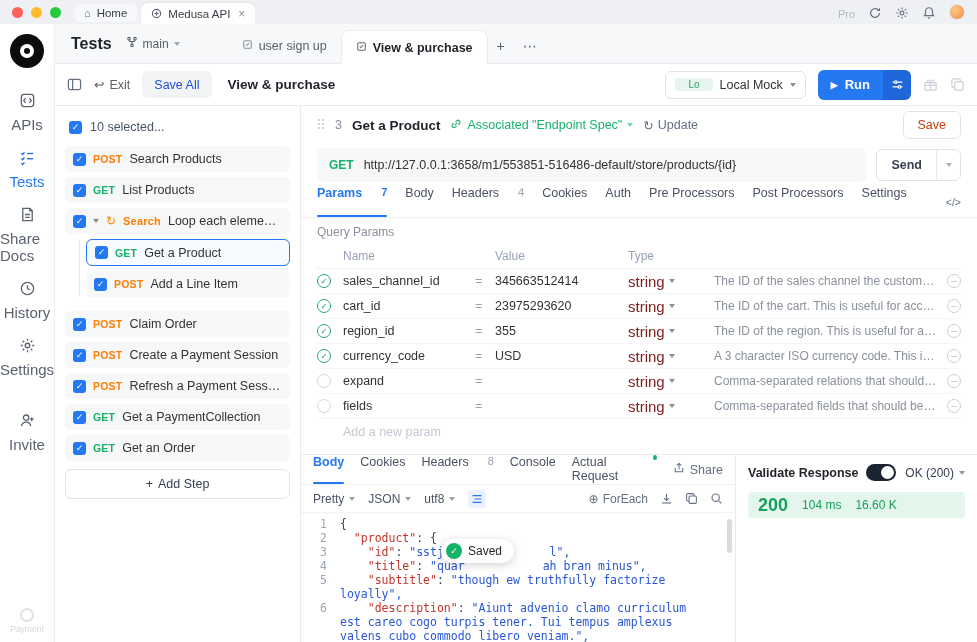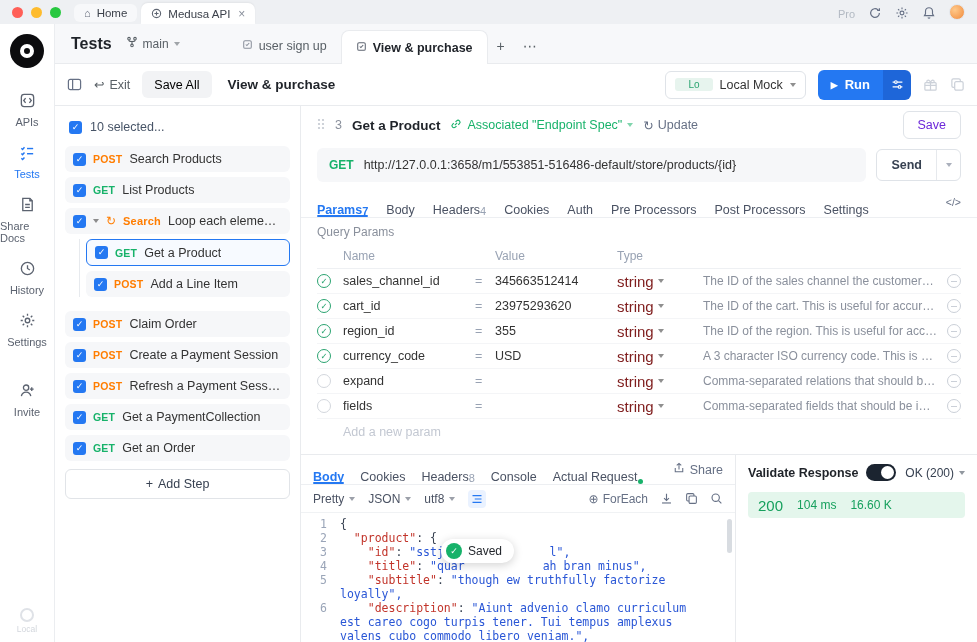--- a/index.html
+++ b/index.html
@@ -22,21 +22,21 @@
   .pro { color:#b3bac3; font-size:11px; }
   .tb-right svg { display:block; }
   .avatar { width:16px; height:16px; border-radius:50%; background:radial-gradient(circle at 35% 35%, #ffc98a, #f08a3c); border:1px solid #e4e7ec; }
 
   
   .body-row { display:flex; height:618px; }
   .rail { width:55px; border-right:1px solid #ebedf0; background:#fff; display:flex; flex-direction:column; align-items:center; padding-top:10px; position:relative; }
   .logo { width:34px; height:34px; border-radius:50%; background:#0c0c0e; display:flex; align-items:center; justify-content:center; margin-bottom:16px; }
   .logo-inner { width:14px; height:14px; border-radius:50%; border:4px solid #fff; }
   .rail-item { width:100%; display:flex; flex-direction:column; align-items:center; gap:4px; padding:8px 0; color:#5c6370; cursor:pointer; }
-  .rail-item .rlabel { font-size:11px; }
+  .rail-item .rlabel { font-size:15px; }
   .rail-item.active { color:#2478f2; }
   .rail-item.invite { margin-top:18px; }
   .rail-foot { position:absolute; bottom:8px; display:flex; flex-direction:column; align-items:center; gap:2px; color:#d3d7dd; font-size:8.5px; }
   .rail-foot .bird { width:14px; height:14px; border-radius:50%; border:2px solid #dfe2e7; }
 
   .content { flex:1; display:flex; flex-direction:column; min-width:0; }
 
   
   .hdr { height:40px; background:#f7f8fa; border-bottom:1px solid #e9ebee; display:flex; align-items:flex-end; padding-left:16px; }
   .hdr-left { display:flex; align-items:center; height:100%; gap:14px; }
@@ -44,21 +44,21 @@
   .branch { display:flex; align-items:center; gap:5px; color:#596066; font-size:12px; cursor:pointer; }
   .tabstrip { display:flex; align-items:flex-end; margin-left:48px; height:100%; }
   .wtab { height:34px; display:flex; align-items:center; gap:6px; padding:0 14px; font-size:12.5px; color:#596066; cursor:pointer; }
   .wtab.active { background:#fff; border:1px solid #e9ebee; border-bottom:none; border-radius:8px 8px 0 0; position:relative; top:1px; color:#1f2329; font-weight:bold; }
   .strip-btn { height:34px; display:flex; align-items:center; padding:0 9px; color:#596066; font-size:14px; cursor:pointer; }
 
   
   .toolbar { height:42px; background:#fff; border-bottom:1px solid #e9ebee; display:flex; align-items:center; padding:0 12px; gap:12px; }
   .icon-btn { color:#667085; display:flex; align-items:center; cursor:pointer; }
   .exit { display:flex; align-items:center; gap:5px; color:#596066; cursor:pointer; }
-  .btn-disabled { background:#f2f3f5; color:#000000; border-radius:6px; height:27px; display:flex; align-items:center; padding:0 12px; }
+  .btn-disabled { background:#f2f3f5; color:#1d4ed8; border-radius:6px; height:27px; display:flex; align-items:center; padding:0 12px; }
   .tb-title { font-size:13.5px; font-weight:bold; color:#1f2329; margin-left:4px; }
   .spacer { flex:1; }
   .env-sel { height:28px; border:1px solid #dfe3e8; border-radius:6px; background:#fff; display:flex; align-items:center; gap:7px; padding:0 9px; cursor:pointer; }
   .env-badge { background:#e7f4ee; color:#2ba471; font-size:10px; border-radius:3px; padding:1px 13px; }
   .run { display:flex; height:30px; border-radius:6px; overflow:hidden; cursor:pointer; }
   .run-main { background:#2478f2; color:#fff; display:flex; align-items:center; gap:7px; padding:0 13px; font-weight:bold; font-size:13px; }
   .run-main .play { font-size:9px; }
   .run-aux { background:#1e66d9; width:28px; display:flex; align-items:center; justify-content:center; }
   .faded { color:#ccd1d9; }
 
@@ -81,43 +81,43 @@
   .add-step { margin-top:8px; height:30px; border:1px solid #e1e4e8; border-radius:6px; background:#fff; display:flex; align-items:center; justify-content:center; gap:5px; color:#374151; cursor:pointer; }
 
   
   .main { flex:1; display:flex; flex-direction:column; min-width:0; }
   .req-head { height:38px; display:flex; align-items:center; gap:10px; padding:0 16px; }
   .dots { color:#c3c8d0; }
   .req-idx { color:#8a909c; }
   .req-name { font-size:13.5px; font-weight:bold; color:#1f2329; }
   .assoc { display:flex; align-items:center; gap:5px; color:#17b26a; cursor:pointer; }
   .update { display:flex; align-items:center; gap:4px; color:#667085; cursor:pointer; }
-  .btn-plain { height:28px; border:1px solid #dfe3e8; border-radius:6px; background:#fff; display:flex; align-items:center; padding:0 14px; color:#6d28d9; cursor:pointer; }
+  .btn-plain { height:28px; border:1px solid #dfe3e8; border-radius:6px; background:#fff; display:flex; align-items:center; padding:0 14px; color:#c2410c; cursor:pointer; }
   .url-row { height:42px; display:flex; align-items:center; gap:10px; padding:0 16px; }
   .url-bar { flex:1; height:34px; background:#f6f7f9; border-radius:6px; display:flex; align-items:center; gap:10px; padding:0 12px; min-width:0; }
   .url-get { color:#17b26a; font-weight:bold; font-size:12px; flex:none; }
   .url-text { color:#333; font-size:12.5px; white-space:nowrap; overflow:hidden; text-overflow:ellipsis; }
   .send { height:32px; background:#fff; border:1px solid #dfe3e8; border-radius:6px; display:flex; align-items:stretch; cursor:pointer; flex:none; }
   .send-main { display:flex; align-items:center; padding:0 14px; color:#374151; font-weight:bold; font-size:12.5px; }
   .send-aux { width:24px; border-left:1px solid #e6e9ed; display:flex; align-items:center; justify-content:center; color:#667085; }
   .req-tabs { height:32px; border-bottom:1px solid #edeff2; display:flex; align-items:center; gap:18px; padding:0 16px; color:#4a5263; font-size:12.5px; }
-  .rtab { display:flex; align-items:flex-end; gap:0; height:100%; cursor:pointer; position:relative; }
+  .rtab { display:flex; align-items:flex-start; gap:19px; height:100%; cursor:pointer; position:relative; }
   .rtab .cnt { font-size:11px; color:#98a2b3; }
   .rtab.active { color:#2478f2; font-weight:bold; }
   .rtab.active .cnt { color:#2478f2; }
   .rtab.active::after { content:""; position:absolute; left:0; right:0; bottom:0; height:2px; background:#2478f2; border-radius:2px; }
   .code-ic { margin-left:auto; color:#667085; font-size:10.5px; cursor:pointer; }
 
   .qp-label { padding:7px 16px 4px; color:#8a909c; font-size:12px; }
   .table { padding:0 16px; flex:1; min-height:0; }
   .trow { display:flex; align-items:center; height:25px; border-bottom:1px solid #f4f5f7; }
   .trow.thead { color:#98a2b3; font-size:12px; border-bottom:1px solid #eef0f3; height:26px; }
   .c-check{ width:26px; flex:none; } .c-name{ width:132px; flex:none; white-space:nowrap; overflow:hidden; }
   .c-eq{ width:20px; flex:none; color:#98a2b3; } .c-val{ width:122px; flex:none; white-space:nowrap; overflow:hidden; }
-  .c-type{ width:86px; flex:none; display:flex; align-items:center; gap:4px; }
+  .c-type{ width:86px; flex:none; display:flex; align-items:center; gap:4px;margin-left:11px; }
   .c-desc{ flex:1; min-width:0; color:#8a909c; font-size:12px; white-space:nowrap; overflow:hidden; text-overflow:ellipsis; }
   .c-del{ width:24px; flex:none; display:flex; justify-content:flex-end; }
   .typ { color:#7f1d1d; font-size:15px; }
   .pcheck { width:14px; height:14px; border-radius:50%; border:1.3px solid #2ba471; color:#2ba471; display:flex; align-items:center; justify-content:center; cursor:pointer; }
   .pcheck::after{ content:"✓"; font-size:8.5px; line-height:1; }
   .pcheck.off { border-color:#d3d7dd; } .pcheck.off::after{ content:""; }
   .rm { width:14px; height:14px; border-radius:50%; border:1.2px solid #cbd0d8; position:relative; cursor:pointer; }
   .rm::after { content:""; position:absolute; left:3px; right:3px; top:50%; height:1.2px; background:#cbd0d8; }
   .add-param { height:26px; display:flex; align-items:center; padding-left:26px; color:#c3c8d2; }
 
@@ -145,21 +145,21 @@
   .toast-ck { width:16px; height:16px; border-radius:50%; background:#17b26a; color:#fff; display:flex; align-items:center; justify-content:center; font-size:9px; }
 
   
   .validate { width:242px; border-left:1px solid #e9ebee; padding:9px 12px; flex:none; }
   .v-row1 { display:flex; align-items:center; gap:8px; }
   .v-title { font-weight:bold; font-size:12.5px; color:#1f2329; }
   .tgl { width:30px; height:17px; border-radius:9px; background:#1b2430; position:relative; cursor:pointer; flex:none; }
   .tgl::after { content:""; position:absolute; right:2px; top:2px; width:13px; height:13px; border-radius:50%; background:#fff; }
   .v-status-sel { margin-left:auto; display:flex; align-items:center; gap:5px; color:#374151; font-size:12px; cursor:pointer; }
   .v-result { margin-top:11px; background:#e4f6ec; border-radius:4px; height:26px; display:flex; align-items:center; gap:14px; padding:0 10px; color:#16a05d; font-size:12px; }
-  .v-code { font-weight:normal; font-size:15px; }
+  .v-code { font-weight:bold; font-size:18px; }
 
   svg { flex:none; }
 </style>
 </head>
 <body>
 
 <div class="app">
 
   <div class="titlebar">
     <div class="lights">
@@ -256,21 +256,21 @@
         <span><svg width="17" height="17" viewBox="0 0 18 18" fill="none" stroke="currentColor" stroke-width="1.4">
               <circle cx="7.5" cy="6" r="2.8"></circle>
               <path d="M2.5 15c.6-3 2.6-4.3 5-4.3s4.4 1.3 5 4.3"></path>
               <path d="M13.5 5.5v4M11.5 7.5h4"></path>
             </svg></span>
         <span class="rlabel">Invite</span>
       </div>
 
       <div class="rail-foot">
         <span class="bird"></span>
-        <span>Local</span>
+        <span>Payment</span>
       </div>
     </div>
 
     <div class="content">
 
       <div class="hdr">
         <div class="hdr-left">
           <span class="page-title">Tests</span>
           <span class="branch">
             <span><svg width="12" height="12" viewBox="0 0 16 16" fill="none" stroke="currentColor" stroke-width="1.4">

